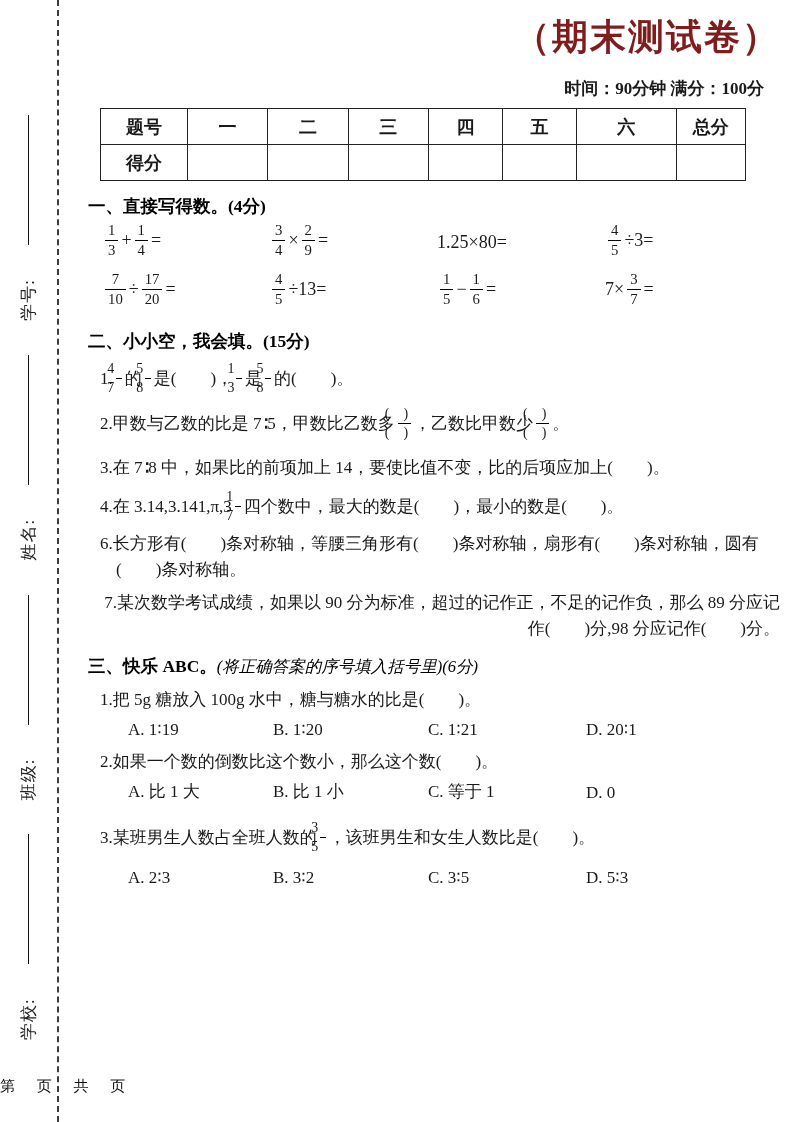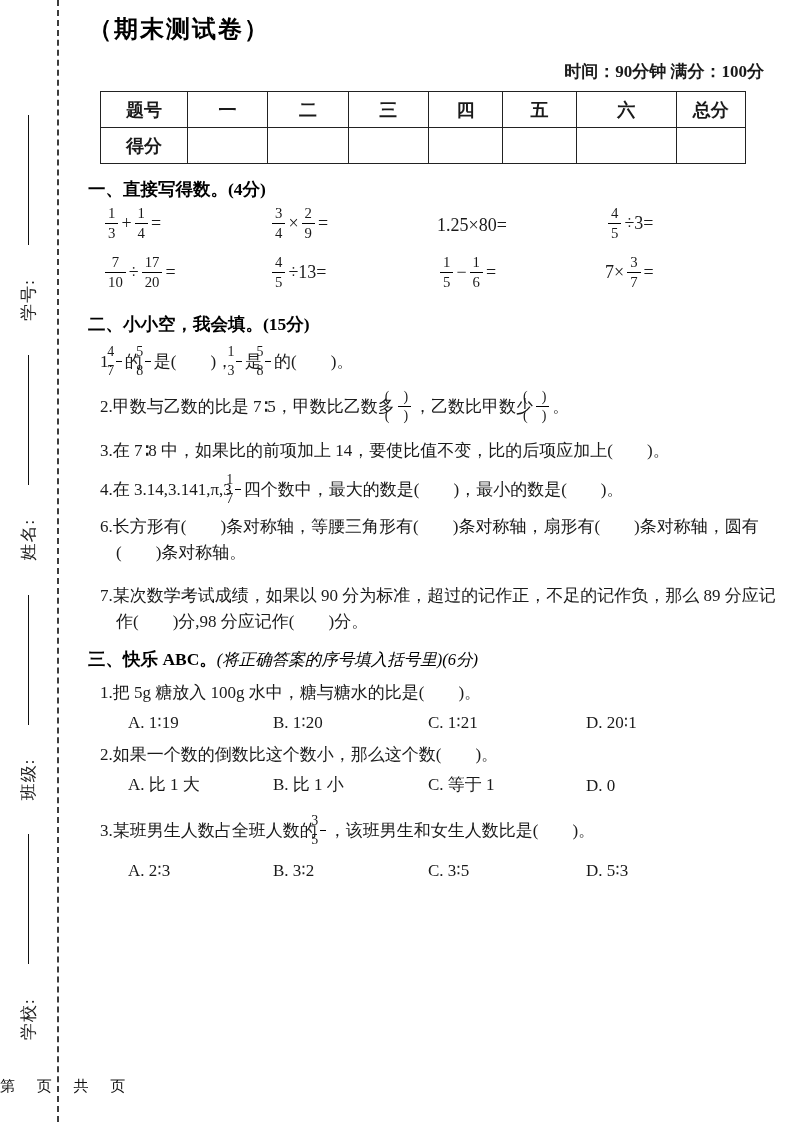--- a/index.html
+++ b/index.html
@@ -17,22 +17,22 @@
     transform:rotate(-90deg) translateX(-1122px);transform-origin:0 0;
     display:flex;align-items:center;box-sizing:border-box;
     padding-left:82px;gap:34px;font-size:17px;color:#222;
   }
   .seal-line{display:inline-block;width:130px;border-bottom:1.6px solid #111;height:0;flex:none;}
   .seal-label{flex:none;letter-spacing:1px;}
   
   .content{position:absolute;left:88px;top:0;width:692px;}
   .title{margin-top:34px;text-align:center;font-family:"Liberation Sans","DejaVu Sans",sans-serif;
     font-weight:900;font-size:41px;letter-spacing:1px;line-height:1.2;color:#000;}
-  .subtitle{margin-top:13px;text-align:left;font-family:"Liberation Sans","DejaVu Sans",sans-serif;
-    font-weight:800;font-size:24px;letter-spacing:2px;color:#000000;}
+  .subtitle{margin-top:13px;text-align:right;font-family:"Liberation Sans","DejaVu Sans",sans-serif;
+    font-weight:800;font-size:36px;letter-spacing:2px;color:#7f1d1d;}
   .info{margin-top:15px;text-align:right;font-size:17px;padding-right:16px;font-weight:600;}
   table.score{border-collapse:collapse;margin:8px 0 0 12px;width:646px;table-layout:fixed;}
   table.score td{border:1.6px solid #222;height:33px;text-align:center;vertical-align:middle;
     font-size:18px;font-weight:700;}
   .sec-head{margin-top:13px;font-size:17.5px;font-weight:700;color:#000;}
   .sec-head .kai{font-weight:400;font-style:italic;font-size:16.5px;}
   .eq-row{display:flex;align-items:center;margin-left:14px;height:49px;font-size:18px;}
   .eq-row .eq:nth-child(1){width:167px;}
   .eq-row .eq:nth-child(2){width:168px;}
   .eq-row .eq:nth-child(3){width:168px;}
@@ -166,21 +166,21 @@
         </span>，乙数比甲数少<span class="frac">
           <span class="num">(　)</span>
           <span class="den">(　)</span>
         </span>。</div>
     <div class="q" style="margin-top:12px;">3.在 7∶8 中，如果比的前项加上 14，要使比值不变，比的后项应加上(　　)。</div>
     <div class="q tall">4.在 3.14,3.141,π,3<span class="frac">
           <span class="num">1</span>
           <span class="den">7</span>
         </span>四个数中，最大的数是(　　)，最小的数是(　　)。</div>
     <div class="q" style="margin-top:5px;">6.长方形有(　　)条对称轴，等腰三角形有(　　)条对称轴，扇形有(　　)条对称轴，圆有(　　)条对称轴。</div>
-    <div class="q" style="margin-top:18px;">7.某次数学考试成绩，如果以 90 分为标准，超过的记作正，不足的记作负，那么 89 分应记作(　　)分,98 分应记作(　　)分。</div>
+    <div class="q" style="margin-top:8px;text-align:right;">7.某次数学考试成绩，如果以 90 分为标准，超过的记作正，不足的记作负，那么 89 分应记作(　　)分,98 分应记作(　　)分。</div>
 
     <div class="sec-head">
       <span>三、快乐 ABC。</span><span class="kai">(将正确答案的序号填入括号里)(6分)</span>
     </div>
     <div class="q">1.把 5g 糖放入 100g 水中，糖与糖水的比是(　　)。</div>
     <div class="options">
       <span class="opt">A. 1∶19</span>
       <span class="opt">B. 1∶20</span>
       <span class="opt">C. 1∶21</span>
       <span class="opt">D. 20∶1</span>

